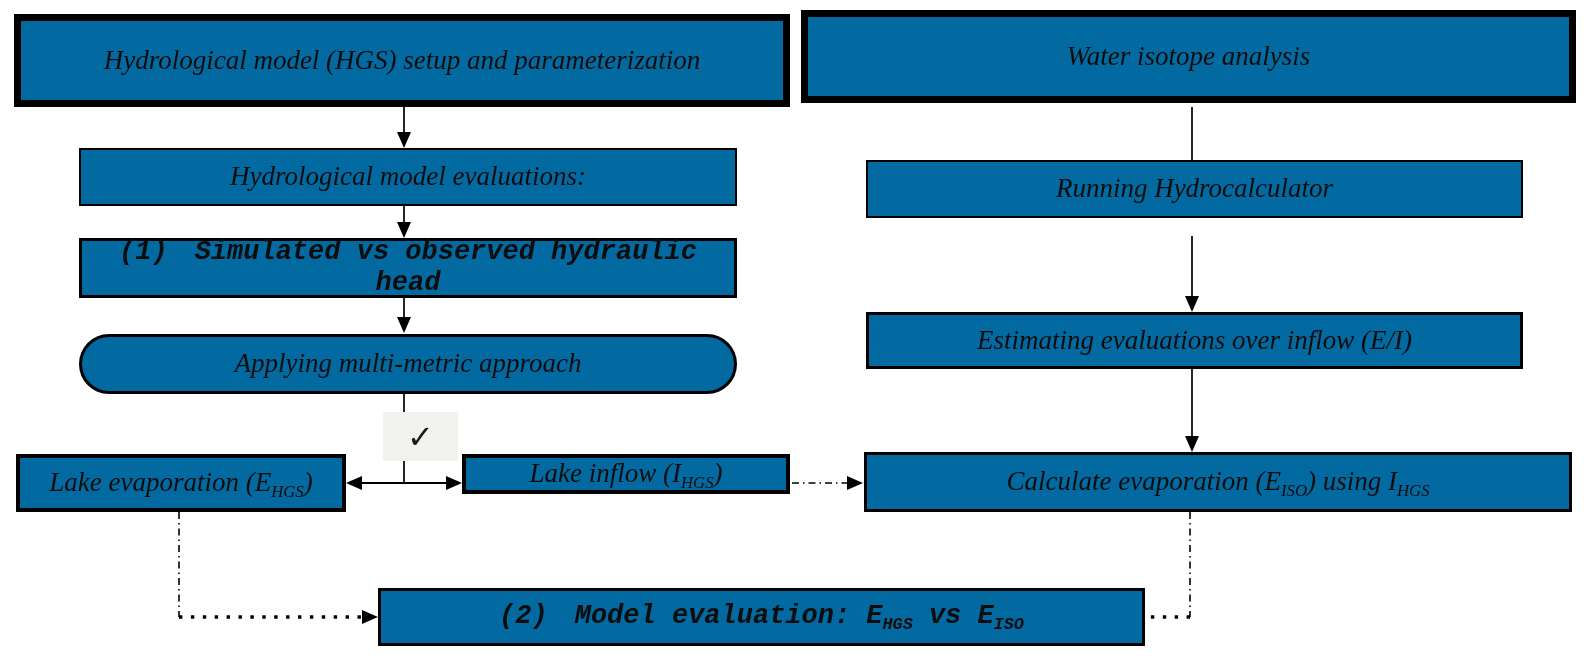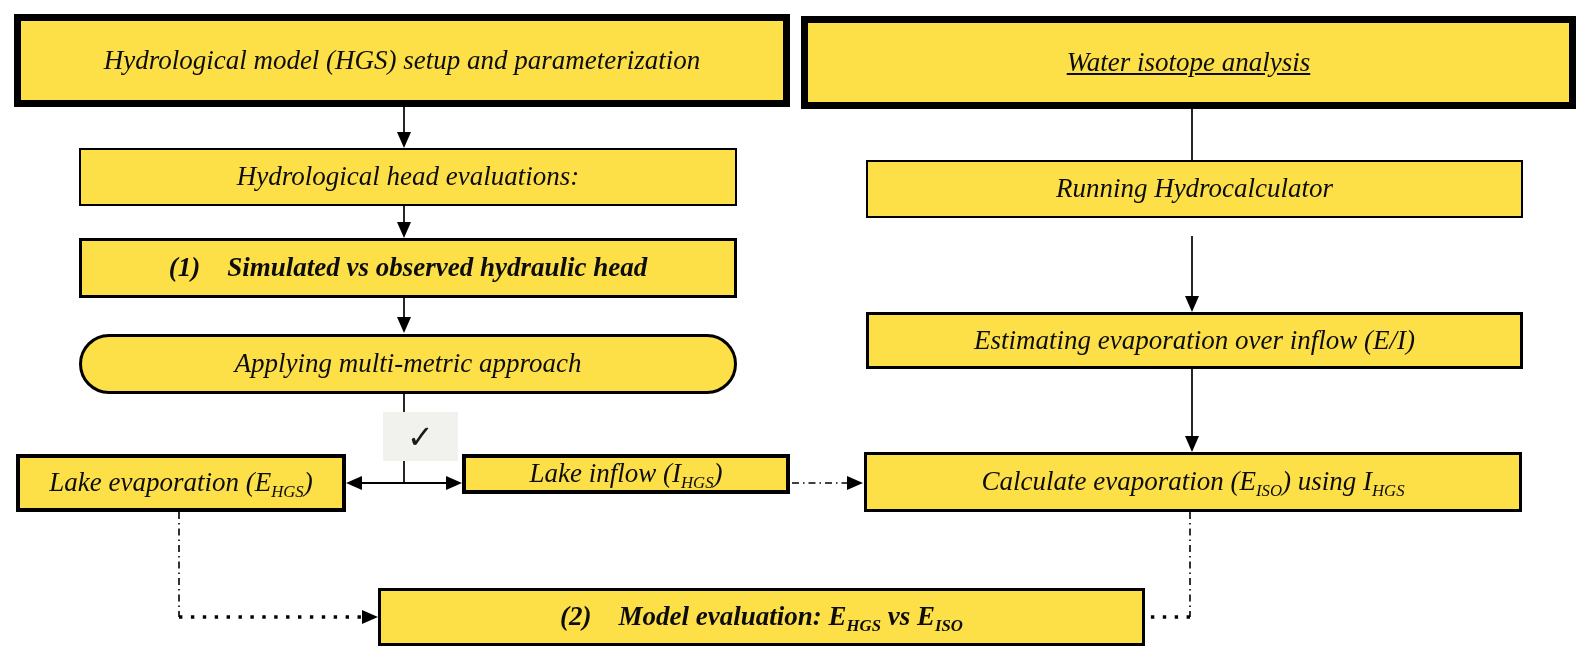--- a/index.html
+++ b/index.html
@@ -20,34 +20,34 @@
   #connectors {
     position: absolute;
     left: 0;
     top: 0;
     width: 1593px;
     height: 669px;
   }
   .box {
     position: absolute;
     box-sizing: border-box;
-    background: #fde047;
+    background: #0369a1;
     border: 2px solid #000000;
     display: flex;
     align-items: center;
     justify-content: center;
     text-align: center;
     font-size: 27px;
     line-height: 1.15;
     padding: 2px 10px;
   }
   .box.header { border-width: 7px; font-size: 27px; }
   .box.mid    { border-width: 3px; }
   .box.lower  { border-width: 4px; }
-  .box.bold   { font-weight: bold; border-width: 3px; }
+  .box.bold   { font-weight: bold; border-width: 3px; font-family: Liberation Mono, monospace; }
   sub {
     font-size: 0.62em;
     line-height: 0;
   }
   .checkbadge {
     position: absolute;
     left: 383px;
     top: 412px;
     width: 75px;
     height: 49px;
@@ -117,21 +117,21 @@
       <line x1="1190" y1="617" x2="1040" y2="617" stroke="#000" stroke-width="3.4" stroke-dasharray="3.4 8.5"></line>
       <polygon points="1039,610 1039,624 1023,617" fill="#000"></polygon>
     </g>
   </svg>
 
   <div class="box header" style="left:14px; top:14px; width:776px; height:93px;">
     <span>Hydrological model (HGS) setup and parameterization</span>
   </div>
 
   <div class="box" style="left:79px; top:148px; width:658px; height:58px;">
-    <span>Hydrological head evaluations:</span>
+    <span>Hydrological model evaluations:</span>
   </div>
 
   <div class="box bold" style="left:79px; top:238px; width:658px; height:60px;">
     <span>(1) Simulated vs observed hydraulic head</span>
   </div>
 
   <div class="box mid" style="left:79px; top:334px; width:658px; height:60px;border-radius:30px;">
     <span>Applying multi-metric approach</span>
   </div>
 
@@ -140,33 +140,33 @@
   </div>
 
   <div class="box lower" style="left:16px; top:454px; width:330px; height:58px;">
     <span>Lake evaporation (E<sub>HGS</sub>)</span>
   </div>
 
   <div class="box lower" style="left:462px; top:454px; width:328px; height:40px;">
     <span>Lake inflow (I<sub>HGS</sub>)</span>
   </div>
 
-  <div class="box header" style="left:801px; top:16px; width:775px; height:93px;text-decoration:underline;">
+  <div class="box header" style="left:801px; top:10px; width:775px; height:93px;">
     <span>Water isotope analysis</span>
   </div>
 
   <div class="box" style="left:866px; top:160px; width:657px; height:58px;">
     <span>Running Hydrocalculator</span>
   </div>
 
   <div class="box mid" style="left:866px; top:312px; width:657px; height:57px;">
-    <span>Estimating evaporation over inflow (E/I)</span>
+    <span>Estimating evaluations over inflow (E/I)</span>
   </div>
 
-  <div class="box mid" style="left:864px; top:452px; width:658px; height:60px;text-align:right;">
+  <div class="box mid" style="left:864px; top:452px; width:708px; height:60px;text-align:right;">
     <span>Calculate evaporation (E<sub>ISO</sub>) using I<sub>HGS</sub></span>
   </div>
 
   <div class="box bold" style="left:378px; top:588px; width:767px; height:58px;">
     <span>(2) Model evaluation: E<sub>HGS</sub> vs E<sub>ISO</sub></span>
   </div>
 
 </div>
 
 </body></html>

